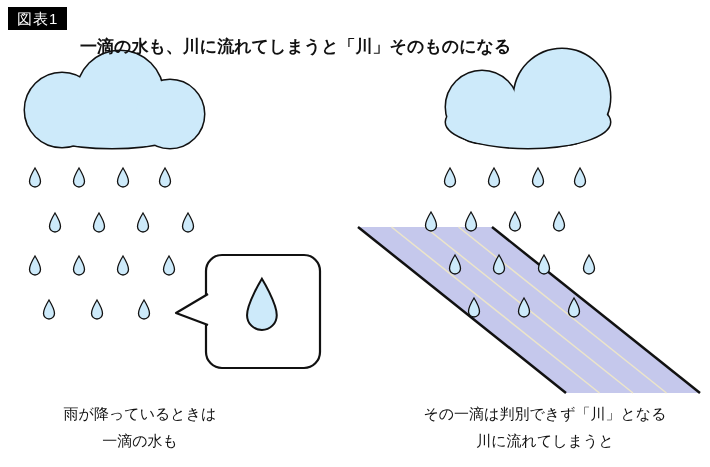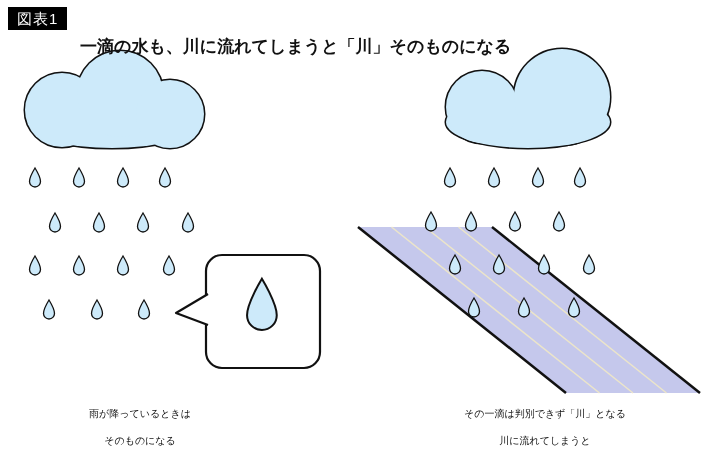--- a/index.html
+++ b/index.html
@@ -35,21 +35,21 @@
   .fig-title {
     position: absolute; left: 80px; top: 10px;
     font-weight: bold; font-size: 17px;
     white-space: nowrap;
     margin-top: 25px;
   }
 
   
   .caption {
     position: absolute; top: 400px;
-    text-align: center; font-size: 10px; line-height: 27px;
+    text-align: center; font-size: 15px; line-height: 27px;
   }
   .caption-left  { left: 25px;  width: 230px; }
   .caption-right { left: 385px; width: 320px; }
 </style>
 </head>
 <body>
 
 <div id="canvas">
 
   <svg id="art" width="710" height="467" viewBox="0 0 710 467">
@@ -129,20 +129,20 @@
       <path class="bubble" d="M208,294 L176,313 L208,325"></path>
       <use href="#dropShape" class="bigdrop" transform="translate(243,276) scale(2.7)" fill="#cdeafa"></use>
     </g>
   </svg>
 
   <div class="fig-badge">図表1</div>
   <div class="fig-title">一滴の水も、川に流れてしまうと「川」そのものになる</div>
 
   <div class="caption caption-left">
     <div>雨が降っているときは</div>
-    <div>そのものになる</div>
+    <div>一滴の水も</div>
   </div>
   <div class="caption caption-right">
     <div>その一滴は判別できず「川」となる</div>
     <div>川に流れてしまうと</div>
   </div>
 
 </div>
 
 </body></html>

